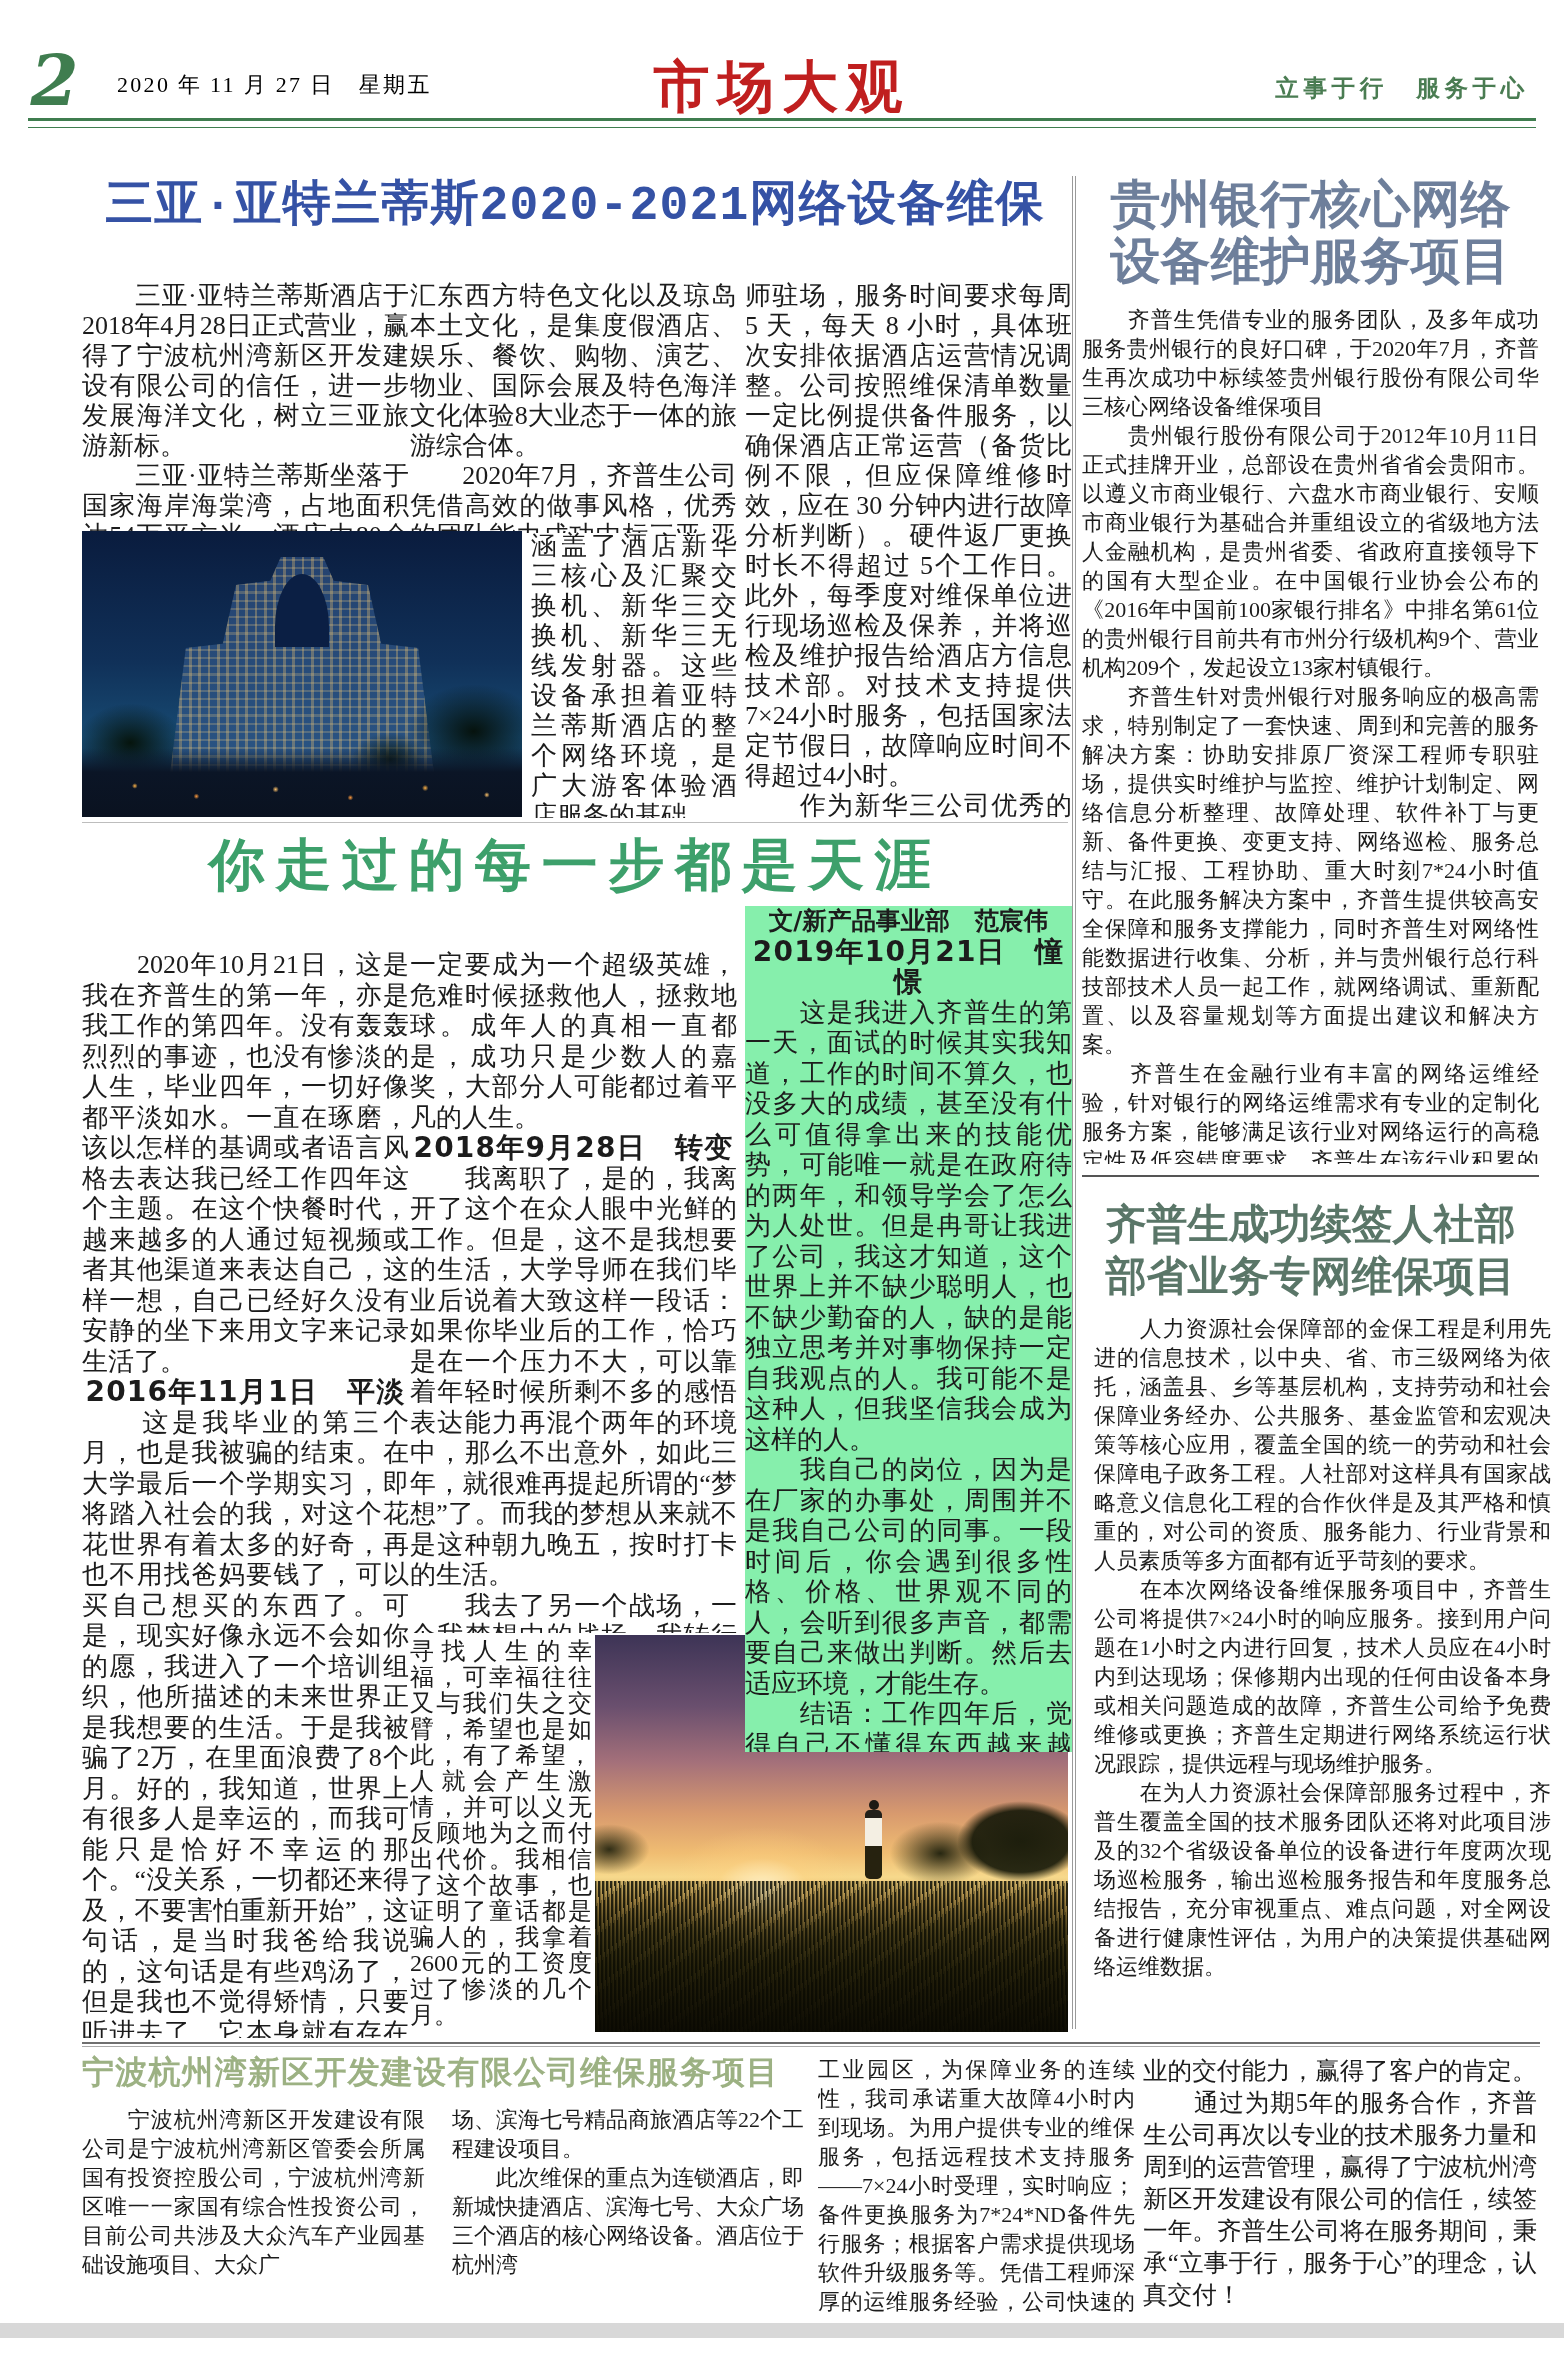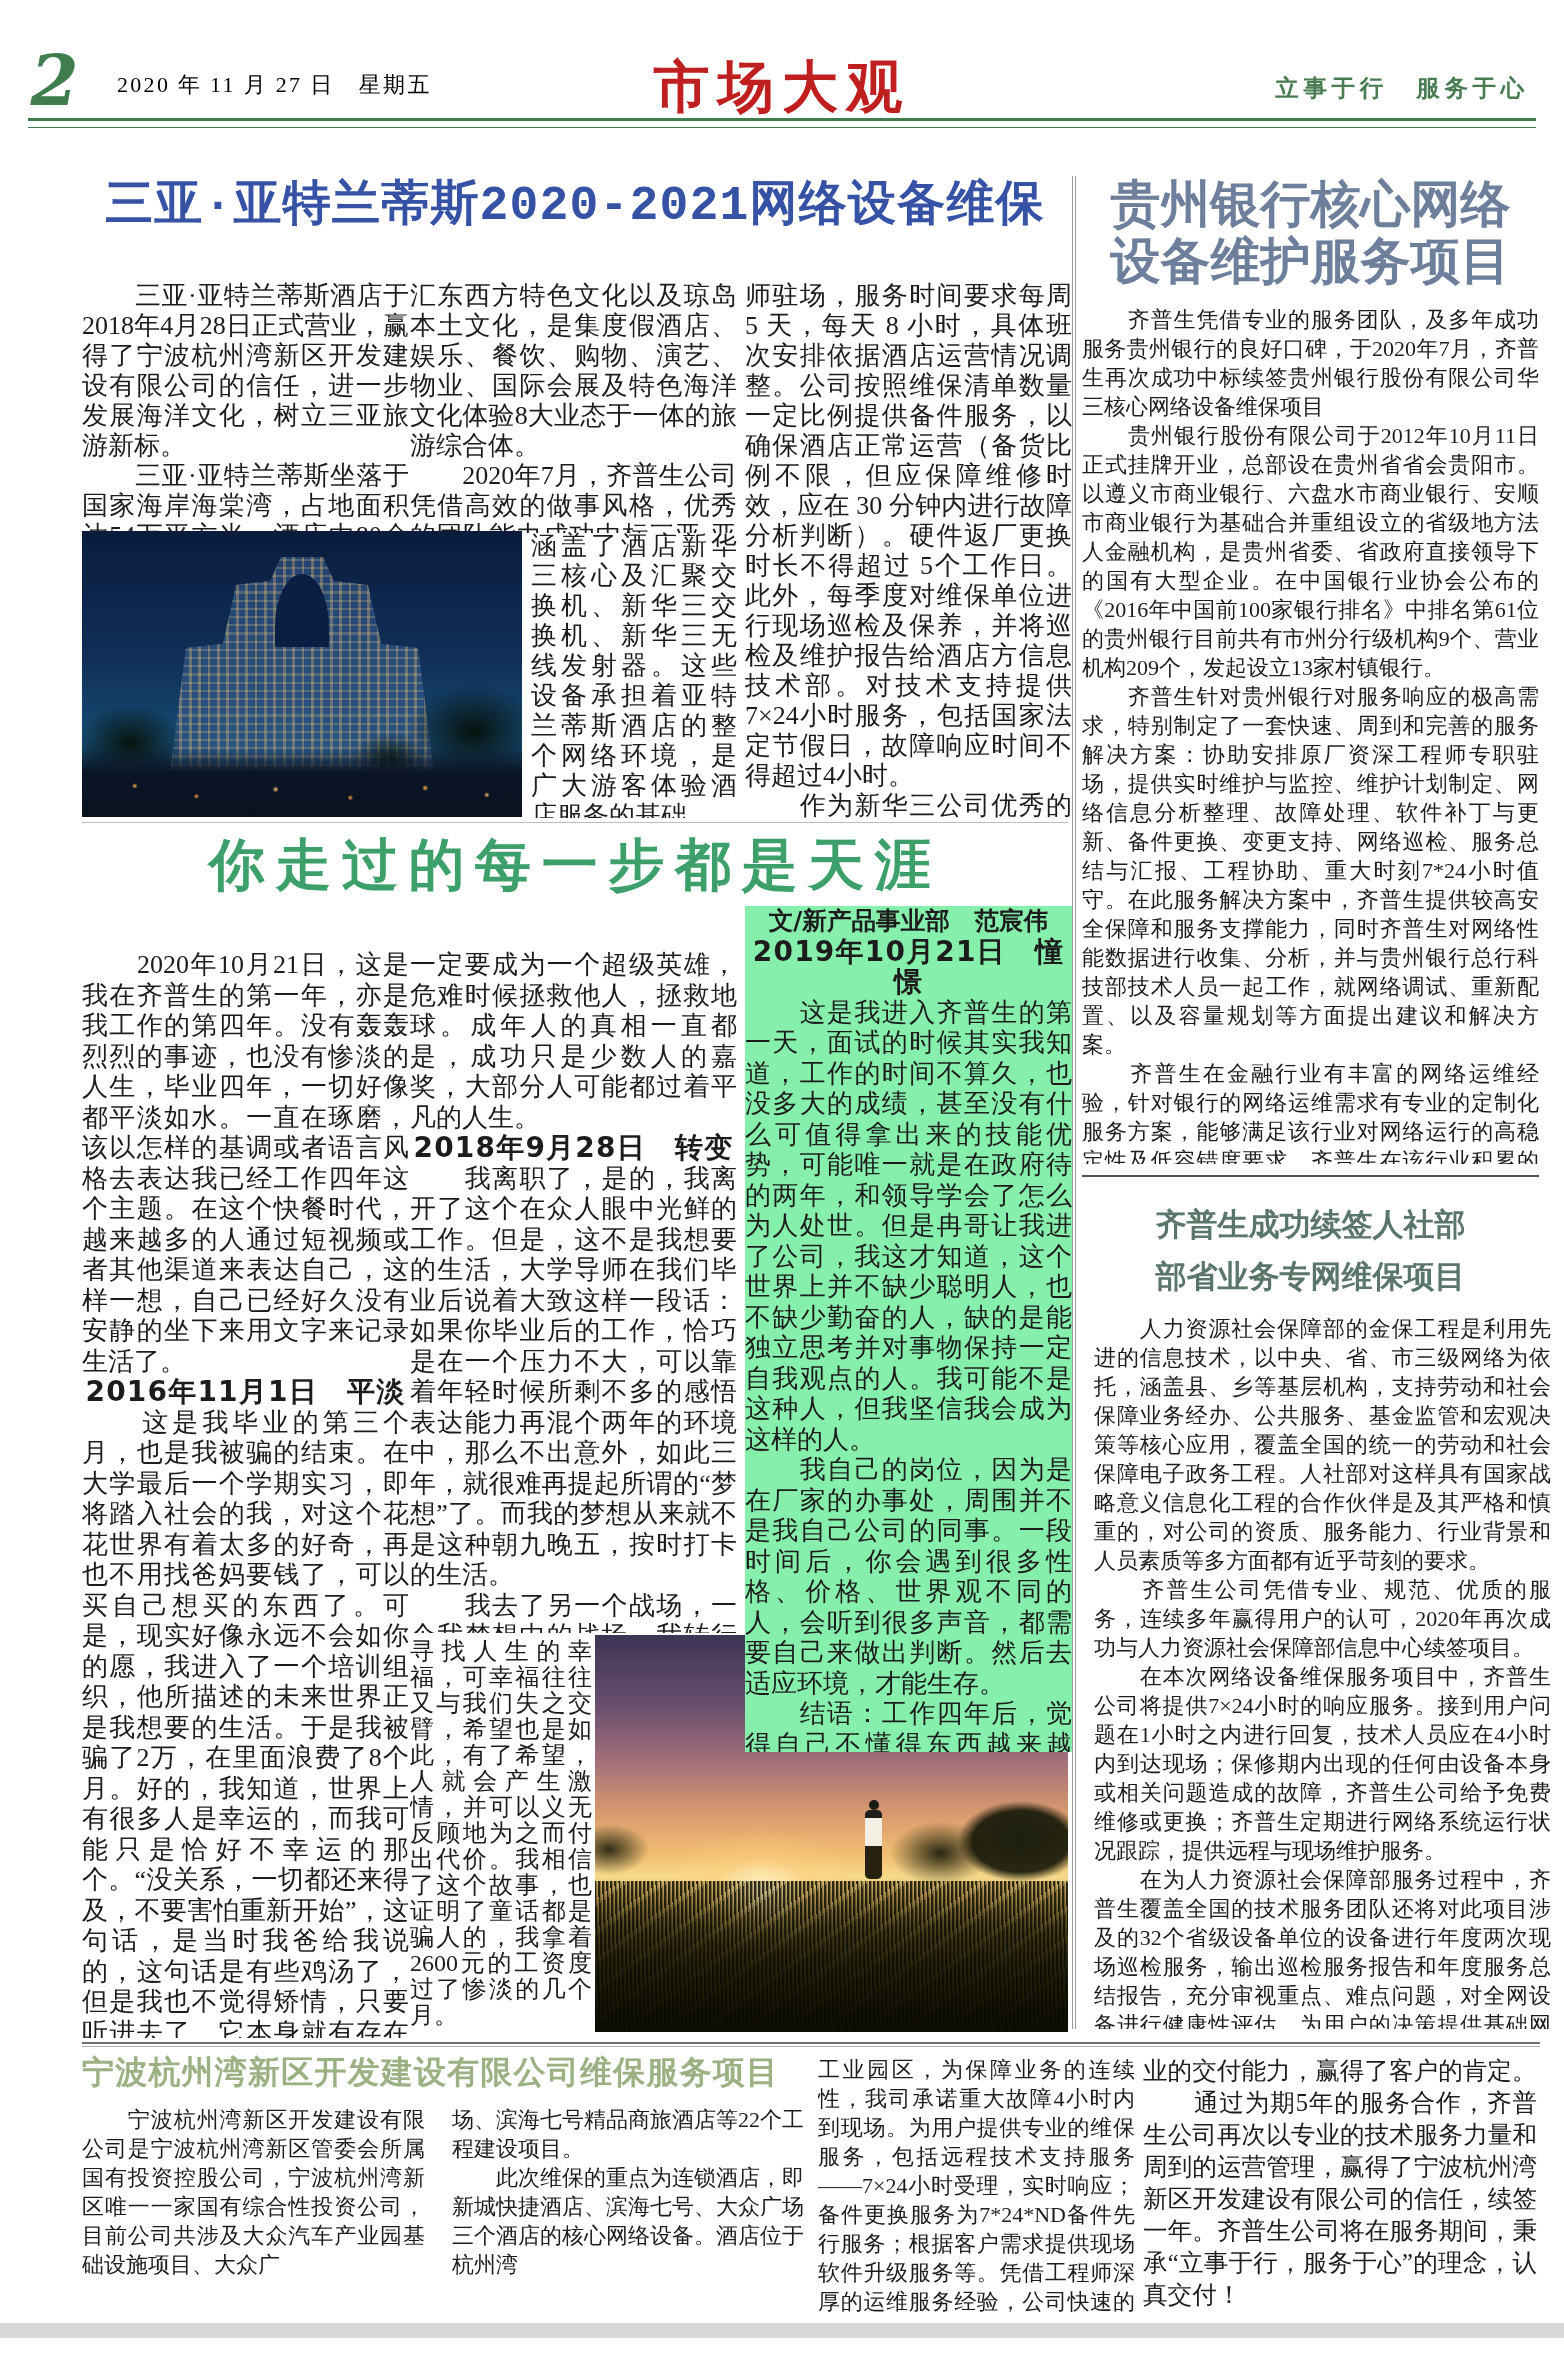--- a/index.html
+++ b/index.html
@@ -178,27 +178,26 @@
 
     <div class="photo-sunset">
       <div class="sun-glow"></div>
       <div class="treeline"></div>
       <div class="person"></div>
       <div class="grass"></div>
     </div>
   </div>
 
   <div>
-    <div class="headline" style="left:1082px;top:1201px;width:457px;font-size:31px;line-height:52px;color:#5a7668;">
+    <div class="headline" style="left:1082px;top:1201px;width:457px;font-size:41px;line-height:52px;color:#5a7668;">
         <p>齐普生成功续签人社部</p>
         <p>部省业务专网维保项目</p>
       </div>
     <div class="tcol right-col" style="left:1082px;top:1314px;width:457px;height:715px;margin-left:12px;">
         <p>　　人力资源社会保障部的金保工程是利用先进的信息技术，以中央、省、市三级网络为依托，涵盖县、乡等基层机构，支持劳动和社会保障业务经办、公共服务、基金监管和宏观决策等核心应用，覆盖全国的统一的劳动和社会保障电子政务工程。人社部对这样具有国家战略意义信息化工程的合作伙伴是及其严格和慎重的，对公司的资质、服务能力、行业背景和人员素质等多方面都有近乎苛刻的要求。</p>
-        <p>　　齐普生公司凭借专业、规范、优质的服务，连续多年赢得用户的认可，2020年再次成功与人力资源社会保障部信息中心续签项目。</p>
         <p>　　在本次网络设备维保服务项目中，齐普生公司将提供7×24小时的响应服务。接到用户问题在1小时之内进行回复，技术人员应在4小时内到达现场；保修期内出现的任何由设备本身或相关问题造成的故障，齐普生公司给予免费维修或更换；齐普生定期进行网络系统运行状况跟踪，提供远程与现场维护服务。</p>
         <p>　　在为人力资源社会保障部服务过程中，齐普生覆盖全国的技术服务团队还将对此项目涉及的32个省级设备单位的设备进行年度两次现场巡检服务，输出巡检服务报告和年度服务总结报告，充分审视重点、难点问题，对全网设备进行健康性评估，为用户的决策提供基础网络运维数据。</p>
       </div>
   </div>
 
   <div>
     <div class="headline" style="left:82px;top:2051px;width:727px;font-size:32px;color:#9cb183;letter-spacing:1.2px;text-align:left;">宁波杭州湾新区开发建设有限公司维保服务项目</div>
     <div class="tcol bottom-col" style="left:82px;top:2105px;width:343px;height:214px;">
         <p>　　宁波杭州湾新区开发建设有限公司是宁波杭州湾新区管委会所属国有投资控股公司，宁波杭州湾新区唯一一家国有综合性投资公司，目前公司共涉及大众汽车产业园基础设施项目、大众广</p>
       </div>

